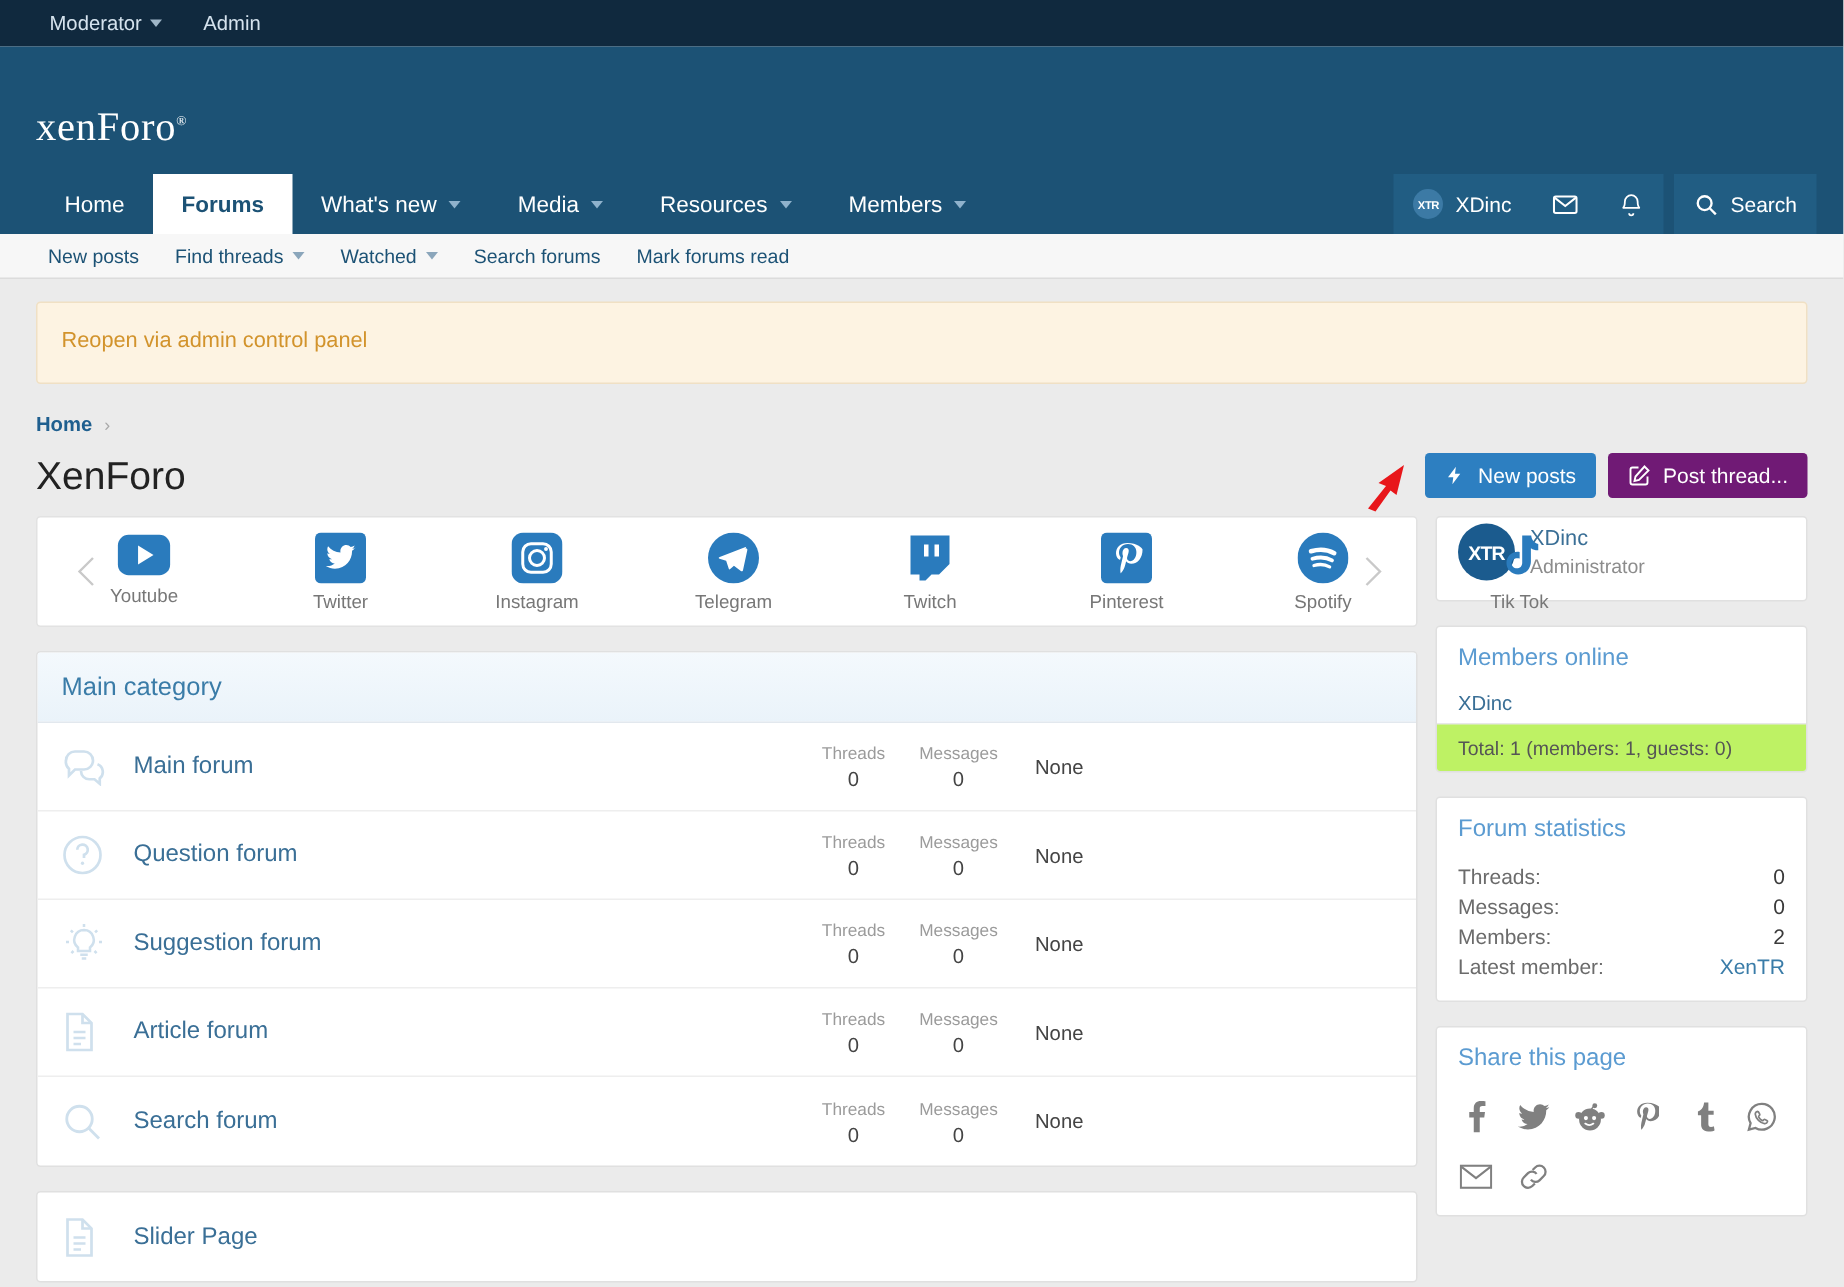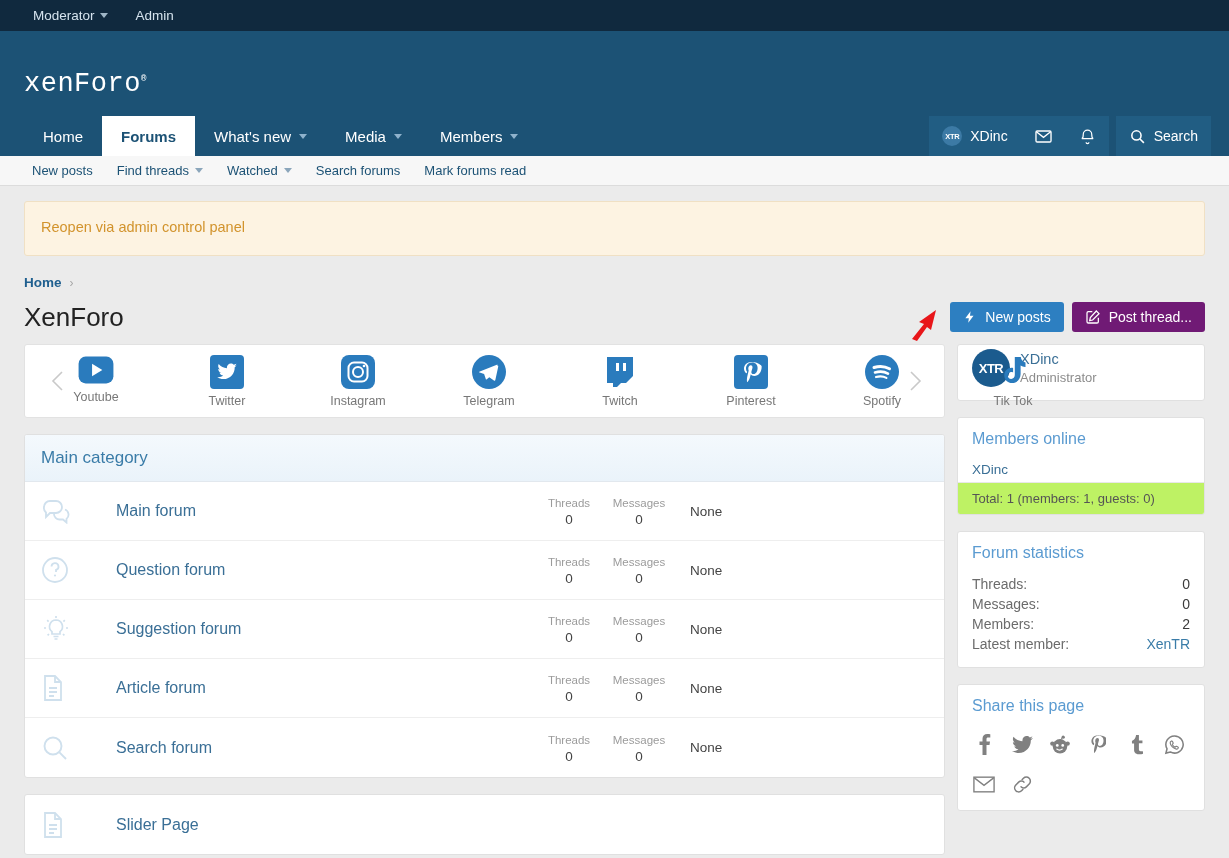--- a/index.html
+++ b/index.html
@@ -23,21 +23,21 @@
     width: 0; height: 0; border-left: 4px solid transparent;
     border-right: 4px solid transparent; border-top: 5px solid #9fb6c7;
     display:inline-block;
   }
 
   
   .header { background: #1c5275; height: 85px; position: relative; }
   .logo {
     position: absolute; left: 24px; top: 38px;
     font-size: 27px; color: #fff; letter-spacing: .5px;
-    font-family: Liberation Mono, monospace; font-weight: 300;
+    font-family: Liberation Serif, serif; font-weight: 300;
   }
   .logo .lo-x { font-weight: 400; }
   .logo sup { font-size: 9px; vertical-align: super; }
 
   
   .navwrap { background: #1c5275; height: 40px; position: relative; }
   .nav { display: flex; align-items: flex-end; height: 40px; padding-left: 24px; }
   .nav .tab {
     color: #ffffff; font-size: 15px; padding: 0 19px; height: 40px;
     display: flex; align-items: center; gap: 8px; white-space: nowrap;
@@ -143,21 +143,21 @@
     background: linear-gradient(#f4f9fd, #eaf3fa);
     border-bottom: 1px solid #e2e8ee;
     padding: 13px 16px; color: #3a7ca8; font-size: 17px;
   }
   .frow {
     display: flex; align-items: center; height: 59px;
     border-bottom: 1px solid #eeeeee; padding-left: 16px;
   }
   .frow:last-child { border-bottom: none; }
   .ficon { width: 48px; display: flex; align-items: center; }
-  .fname { flex: 1; font-size: 16px; color: #3a6f96; margin-left: 27px; }
+  .fname { flex: 1; font-size: 16px; color: #3a6f96; }
   .fstat { width: 70px; text-align: center; }
   .fstat .k { font-size: 11.5px; color: #9b9b9b; display: block; line-height: 1.5; }
   .fstat .v { font-size: 13.5px; color: #444; display: block; }
   .flast { width: 270px; font-size: 13.5px; color: #444; padding-left: 16px; }
 
   .block.single .frow { border-bottom: none; height: 59px; }
 
   
   .sblock {
     background: #fff; border: 1px solid #e0e0e0; border-radius: 3px;
@@ -217,20 +217,24 @@
     </a>
     <a class="tab active" href="#">
       <span>Forums</span>
     </a>
     <a class="tab" href="#">
       <span>What's new</span>
       <i class="caret-dn"></i>
     </a>
     <a class="tab" href="#">
       <span>Media</span>
+      <i class="caret-dn"></i>
+    </a>
+    <a class="tab" href="#">
+      <span>Resources</span>
       <i class="caret-dn"></i>
     </a>
     <a class="tab" href="#">
       <span>Members</span>
       <i class="caret-dn"></i>
     </a>
   </div>
 
   <div class="headright">
     <div class="hr-block">

